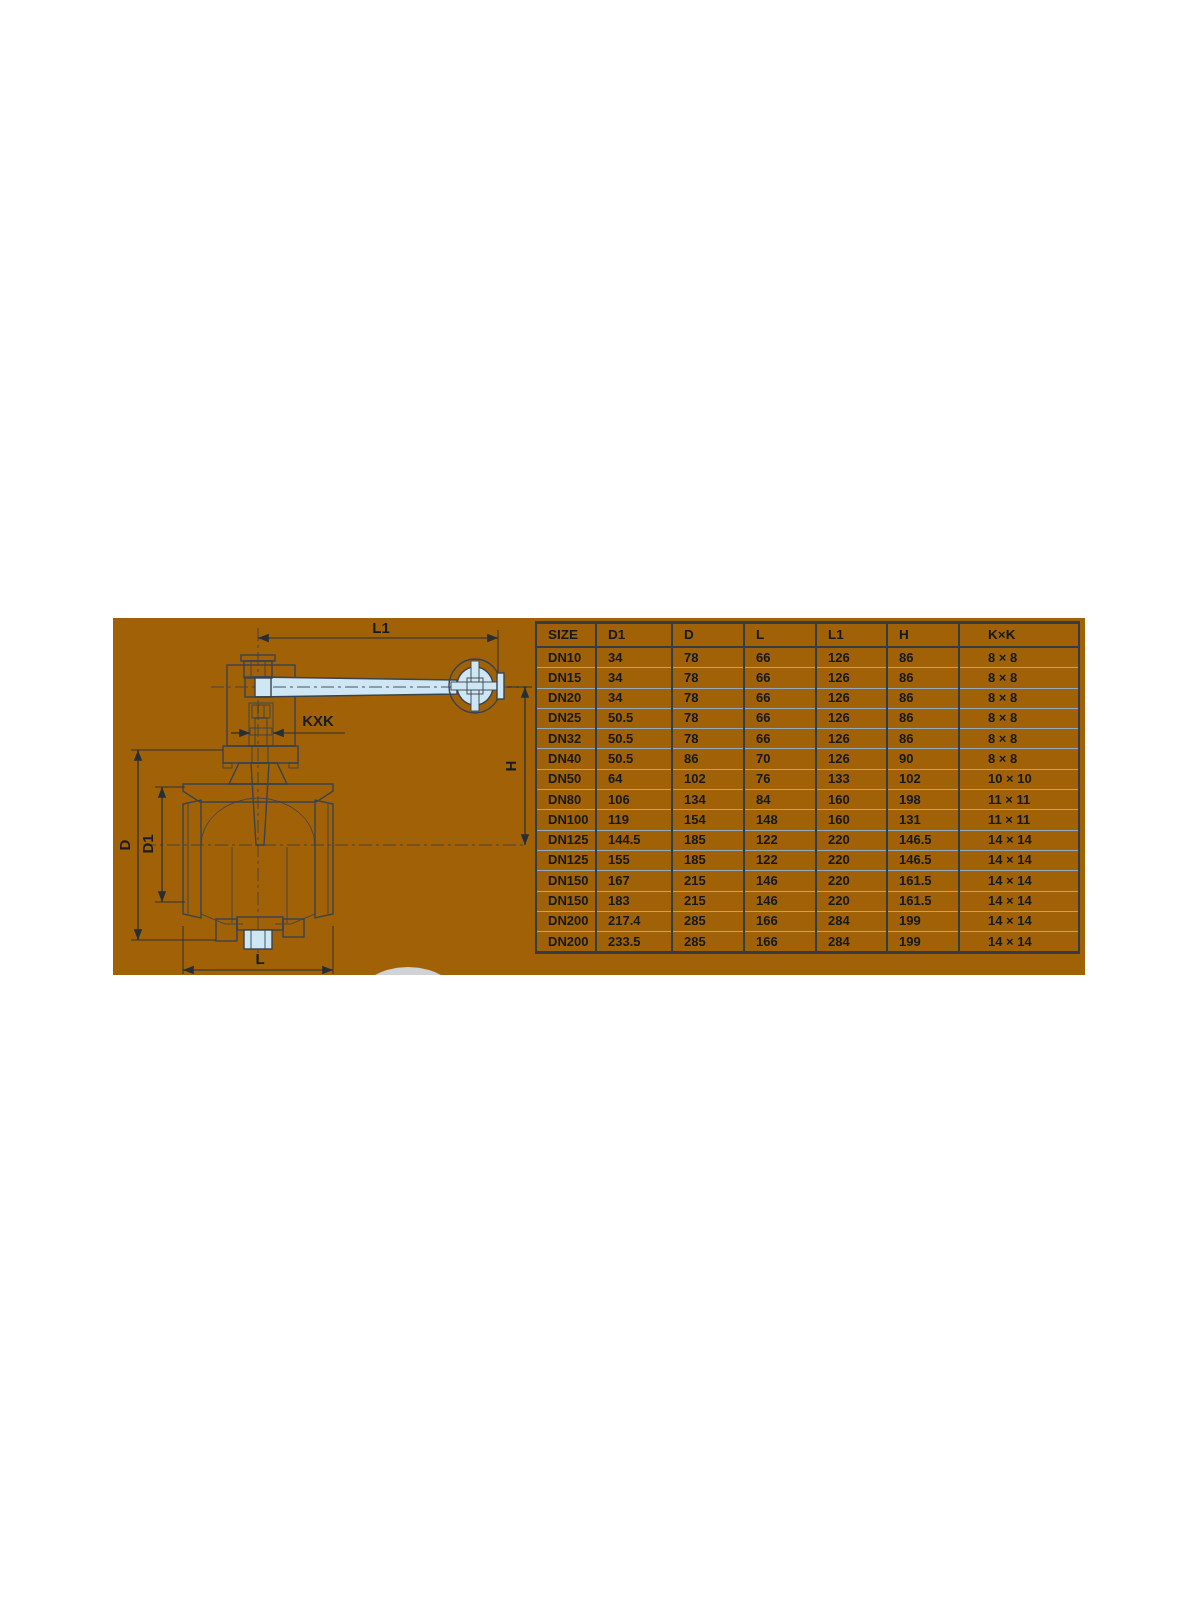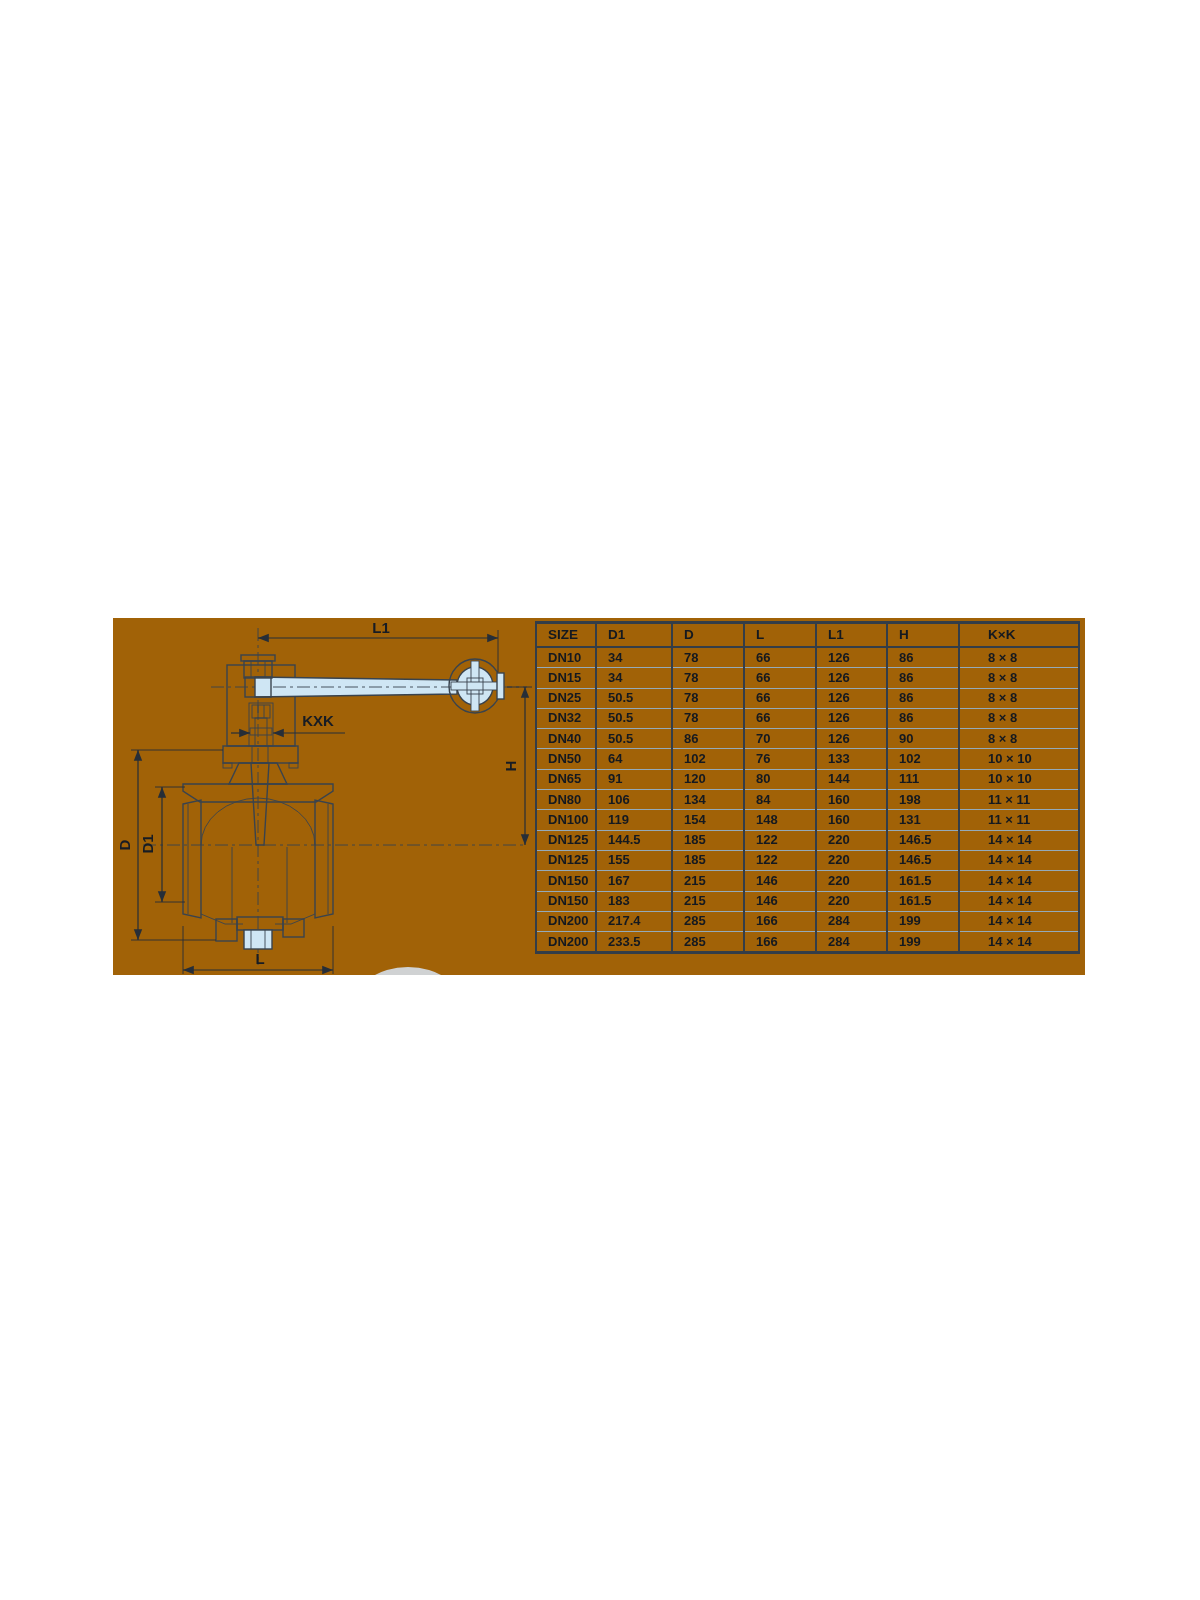--- a/index.html
+++ b/index.html
@@ -195,20 +195,29 @@
           <tr>
             <td>DN15</td>
             <td>34</td>
             <td>78</td>
             <td>66</td>
             <td>126</td>
             <td>86</td>
             <td>8 × 8</td>
           </tr>
           <tr>
+            <td>DN20</td>
+            <td>34</td>
+            <td>78</td>
+            <td>66</td>
+            <td>126</td>
+            <td>86</td>
+            <td>8 × 8</td>
+          </tr>
+          <tr>
             <td>DN25</td>
             <td>50.5</td>
             <td>78</td>
             <td>66</td>
             <td>126</td>
             <td>86</td>
             <td>8 × 8</td>
           </tr>
           <tr>
             <td>DN32</td>
@@ -231,29 +240,20 @@
           <tr>
             <td>DN50</td>
             <td>64</td>
             <td>102</td>
             <td>76</td>
             <td>133</td>
             <td>102</td>
             <td>10 × 10</td>
           </tr>
           <tr>
-            <td>DN65</td>
-            <td>91</td>
-            <td>120</td>
-            <td>80</td>
-            <td>144</td>
-            <td>111</td>
-            <td>10 × 10</td>
-          </tr>
-          <tr>
             <td>DN80</td>
             <td>106</td>
             <td>134</td>
             <td>84</td>
             <td>160</td>
             <td>198</td>
             <td>11 × 11</td>
           </tr>
           <tr>
             <td>DN100</td>

